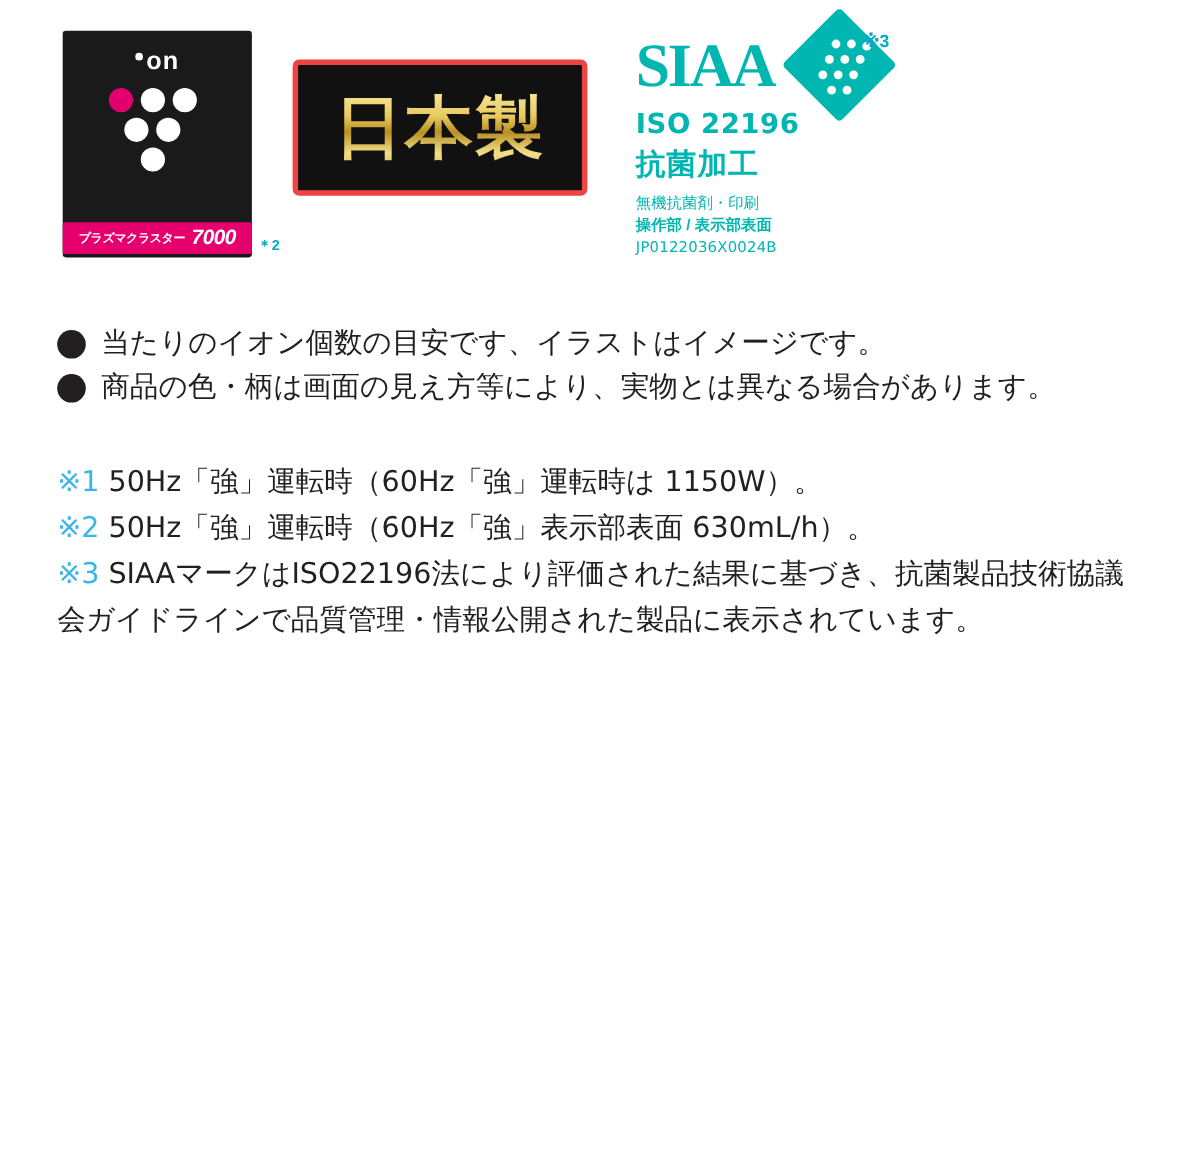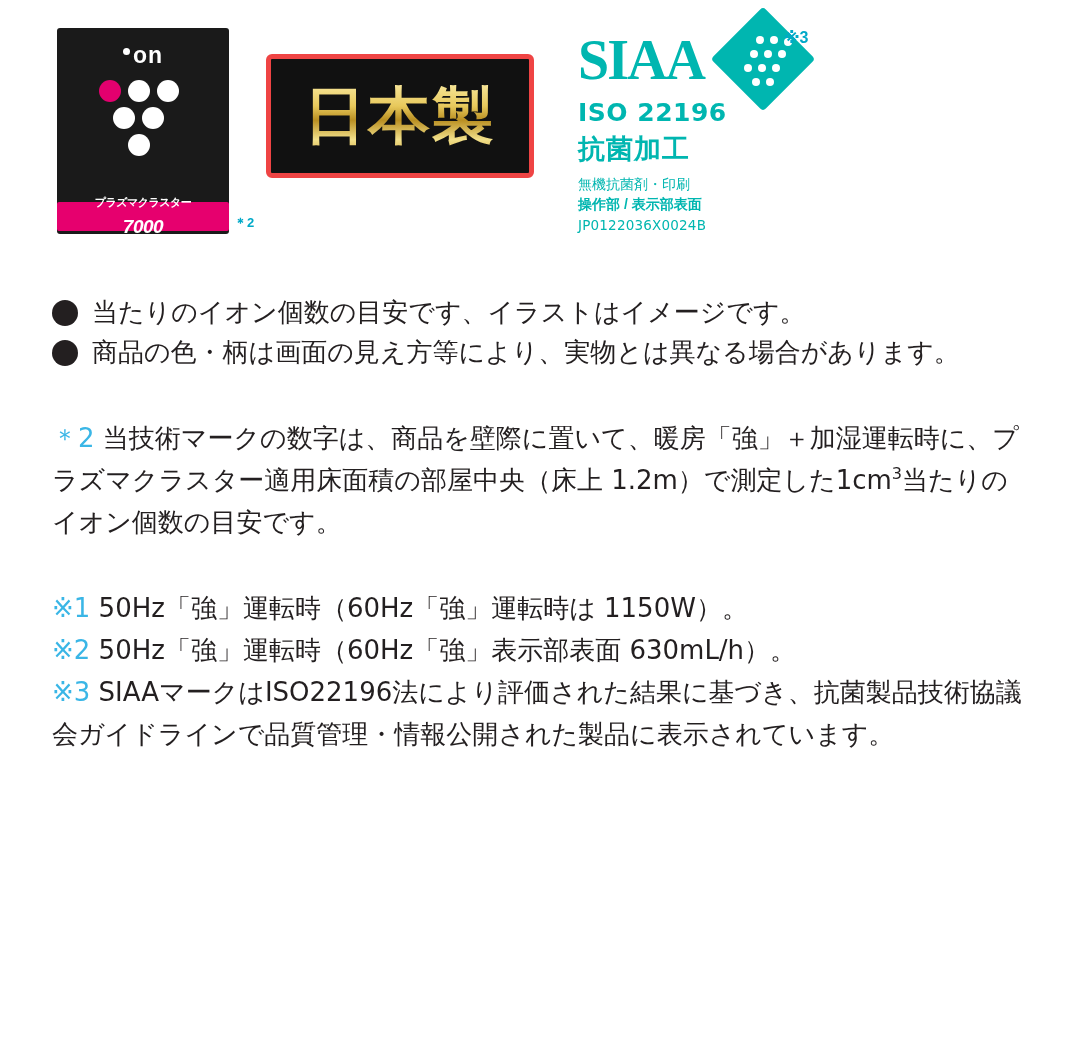--- a/index.html
+++ b/index.html
@@ -84,21 +84,20 @@
     top: 202px;
     width: 172px;
     height: 29px;
     background: #e6006e;
     border-radius: 2px;
     color: #ffffff;
     display: flex;
     align-items: center;
     justify-content: center;
     gap: 6px;
-    flex-direction: column;
   }
   .pc-7000 .kana {
     font-size: 11px;
     font-weight: bold;
     letter-spacing: -0.5px;
   }
   .pc-7000 .num {
     font-size: 19px;
     font-weight: bold;
     font-style: italic;
@@ -330,24 +329,20 @@
     <div class="bullet-row">
       <span class="bullet-dot"></span>
       <span class="bullet-text">当たりのイオン個数の目安です、イラストはイメージです。</span>
     </div>
     <div class="bullet-row">
       <span class="bullet-dot"></span>
       <span class="bullet-text">商品の色・柄は画面の見え方等により、実物とは異なる場合があります。</span>
     </div>
   </div>
 
-  <div class="para para-note2">
-    <span class="mark-blue">＊2</span>
-    <span>当技術マークの数字は、商品を壁際に置いて、暖房「強」＋加湿運転時に、プラズマクラスター適用床面積の部屋中央（床上 1.2m）で測定した1cm</span><sup class="cm3">3</sup><span>当たりのイオン個数の目安です。</span>
-  </div>
 
   <div class="note-list">
     <div class="note-line">
       <span class="mark-blue">※1</span>
       <span>50Hz「強」運転時（60Hz「強」運転時は 1150W）。</span>
     </div>
     <div class="note-line">
       <span class="mark-blue">※2</span>
       <span>50Hz「強」運転時（60Hz「強」表示部表面 630mL/h）。</span>
     </div>

